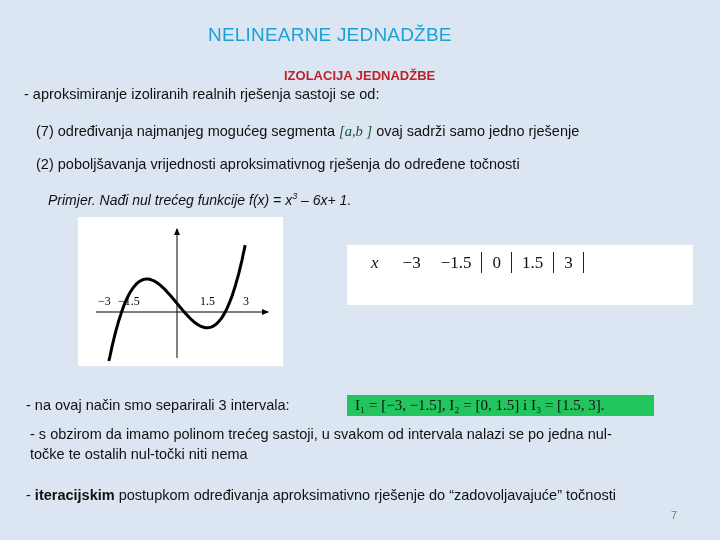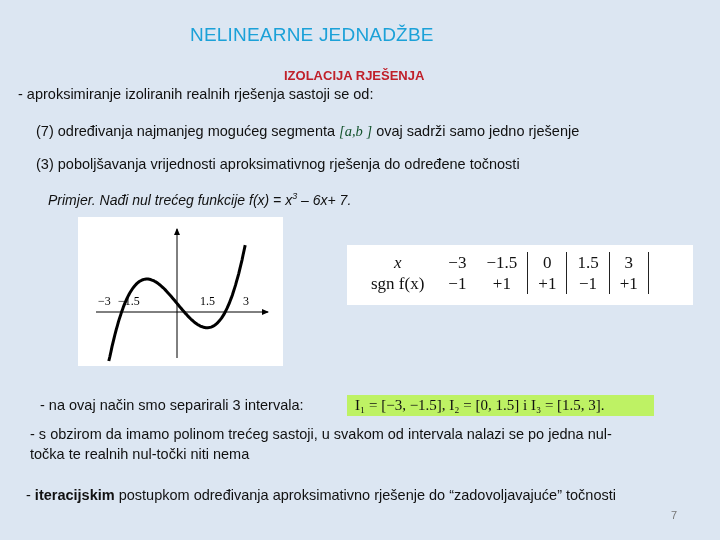--- a/index.html
+++ b/index.html
@@ -4,67 +4,67 @@
 <style>
   html, body { margin: 0; padding: 0; }
   body {
     width: 720px; height: 540px; overflow: hidden;
     background: #dce6f2;
     font-family: "Liberation Sans", sans-serif;
     position: relative; color: #111;
   }
   .abs { position: absolute; white-space: nowrap; }
   .title {
-    left: 190px; top: 24px; font-size: 19px; color: #1ba1d8;
+    left: 208px; top: 24px; font-size: 19px; color: #1ba1d8;
     letter-spacing: 0.2px;
   }
   .subtitle {
     left: 284px; top: 68px; font-size: 13px; font-weight: bold; color: #c0202a;
   }
   .line { font-size: 14.5px; color: #111; }
-  .l1 { left: 18px; top: 86px; }
+  .l1 { left: 24px; top: 86px; }
   .l2 { left: 36px; top: 123px; }
   .l3 { left: 36px; top: 156px; }
   .ex { left: 48px; top: 191px; font-style: italic; font-size: 14px; }
   .ex sup { font-size: 9px; }
   .seg { font-family: "Liberation Serif", serif; font-style: italic; color: #14532d; }
 
   .graph-box {
     left: 78px; top: 217px; width: 205px; height: 149px; background: #fff;
   }
   .table-box {
     left: 347px; top: 245px; width: 346px; height: 60px; background: #fff;
     font-family: "Liberation Serif", serif; font-size: 17px;
   }
   .table-box table { border-collapse: collapse; margin: 7px 0 0 14px; }
   .table-box td { padding: 0 10px; line-height: 21px; text-align: center; }
   .table-box td.lab { text-align: center; padding-right: 14px; }
   .table-box td.bar { border-right: 1.5px solid #222; }
   .it { font-style: italic; }
 
-  .l4 { left: 40px; top: 397px; }
+  .l4 { left: 26px; top: 397px; }
   .int-box {
-    left: 347px; top: 395px; width: 307px; height: 21px; background: #bef264;
+    left: 347px; top: 395px; width: 307px; height: 21px; background: #22c55e;
     font-family: "Liberation Serif", serif; font-size: 15px; line-height: 21px;
     padding-left: 8px; box-sizing: border-box;
   }
   .l5 { left: 30px; top: 426px; }
   .l6 { left: 30px; top: 446px; }
   .l7 { left: 26px; top: 487px; }
   .pagenum { left: 671px; top: 509px; font-size: 11px; color: #777; }
 </style>
 </head>
 <body>
 
 <div class="abs title">NELINEARNE JEDNADŽBE</div>
-<div class="abs subtitle">IZOLACIJA RJEŠENJA</div>
+<div class="abs subtitle">IZOLACIJA JEDNADŽBE</div>
 <div class="abs line l1">- aproksimiranje izoliranih realnih rješenja sastoji se od:</div>
 <div class="abs line l2"><span>(7) određivanja najmanjeg mogućeg segmenta </span><span class="seg">[a,b ]</span><span> ovaj sadrži samo jedno rješenje</span></div>
-<div class="abs line l3">(3) poboljšavanja vrijednosti aproksimativnog rješenja do određene točnosti</div>
-<div class="abs ex"><span>Primjer. Nađi nul trećeg funkcije f(x) = x</span><sup>3</sup><span> – 6x+ 7.</span></div>
+<div class="abs line l3">(2) poboljšavanja vrijednosti aproksimativnog rješenja do određene točnosti</div>
+<div class="abs ex"><span>Primjer. Nađi nul trećeg funkcije f(x) = x</span><sup>3</sup><span> – 6x+ 1.</span></div>
 
 <div class="abs graph-box">
   <svg width="205" height="149" viewBox="0 0 205 149">
     <defs>
       <marker id="arr" markerWidth="8" markerHeight="8" refX="6" refY="3" orient="auto">
         <path d="M0,0 L7,3 L0,6 Z" fill="#000"></path>
       </marker>
     </defs>
     <line x1="18" y1="95" x2="190" y2="95" stroke="#000" stroke-width="1" marker-end="url(#arr)"></line>
     <line x1="99" y1="141" x2="99" y2="12" stroke="#000" stroke-width="1" marker-end="url(#arr)"></line>
@@ -82,30 +82,22 @@
   <table>
     <tbody>
         <tr>
       <td class="lab it">x</td>
       <td>−3</td>
       <td class="bar">−1.5</td>
       <td class="bar">0</td>
       <td class="bar">1.5</td>
       <td class="bar">3</td>
     </tr>
-    <tr>
-      <td class="lab">sgn f(x)</td>
-      <td>−1</td>
-      <td class="bar">+1</td>
-      <td class="bar">+1</td>
-      <td class="bar">−1</td>
-      <td class="bar">+1</td>
-    </tr>
   </tbody>
     </table>
 </div>
 
 <div class="abs line l4">- na ovaj način smo separirali 3 intervala:</div>
 <div class="abs int-box">I₁ = [−3, −1.5],  I₂ = [0, 1.5]  i  I₃ = [1.5, 3].</div>
 <div class="abs line l5">- s obzirom da imamo polinom trećeg sastoji, u svakom od intervala nalazi se po jedna nul-</div>
-<div class="abs line l6">točka te realnih nul-točki niti nema</div>
+<div class="abs line l6">točke te ostalih nul-točki niti nema</div>
 <div class="abs line l7"><span>- </span><b>iteracijskim</b><span> postupkom određivanja aproksimativno rješenje do “zadovoljavajuće” točnosti</span></div>
 <div class="abs pagenum">7</div>
 
 </body></html>

